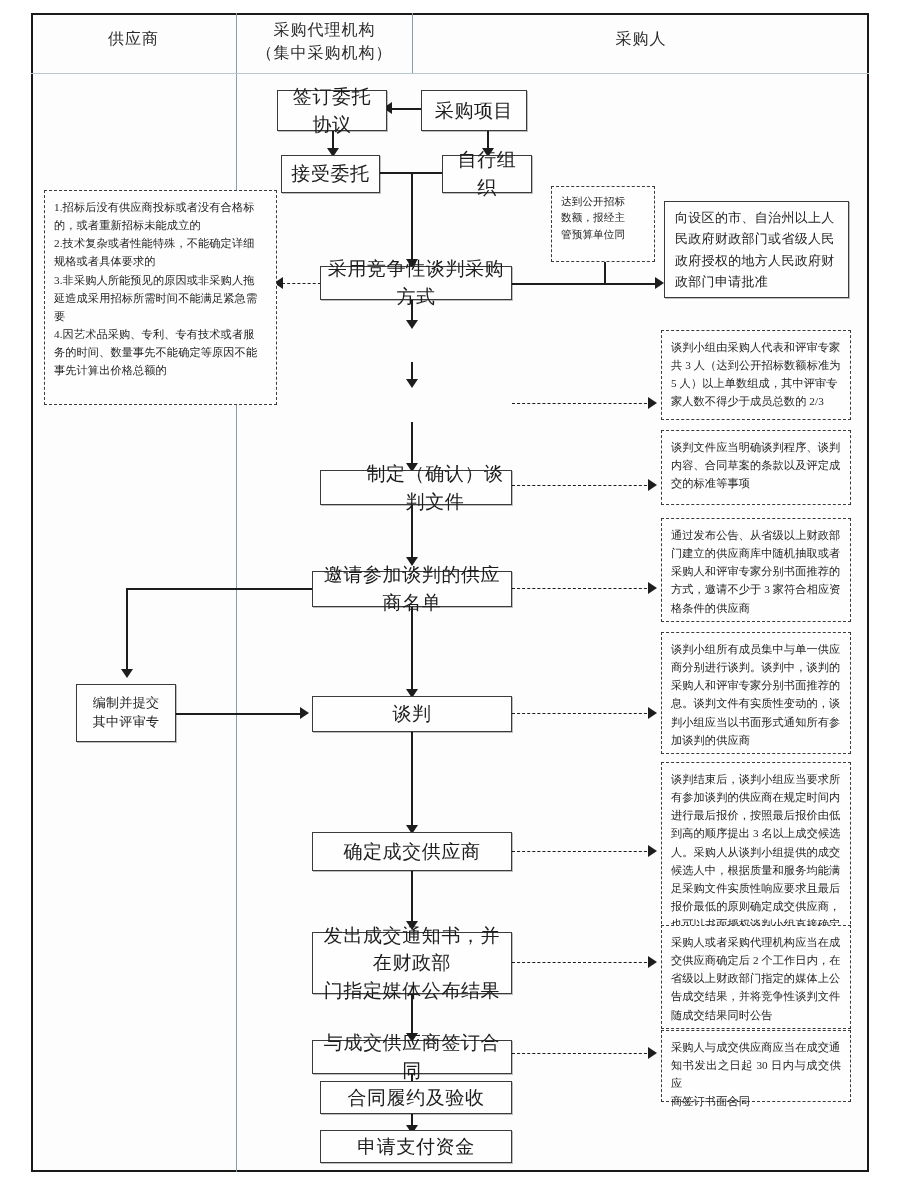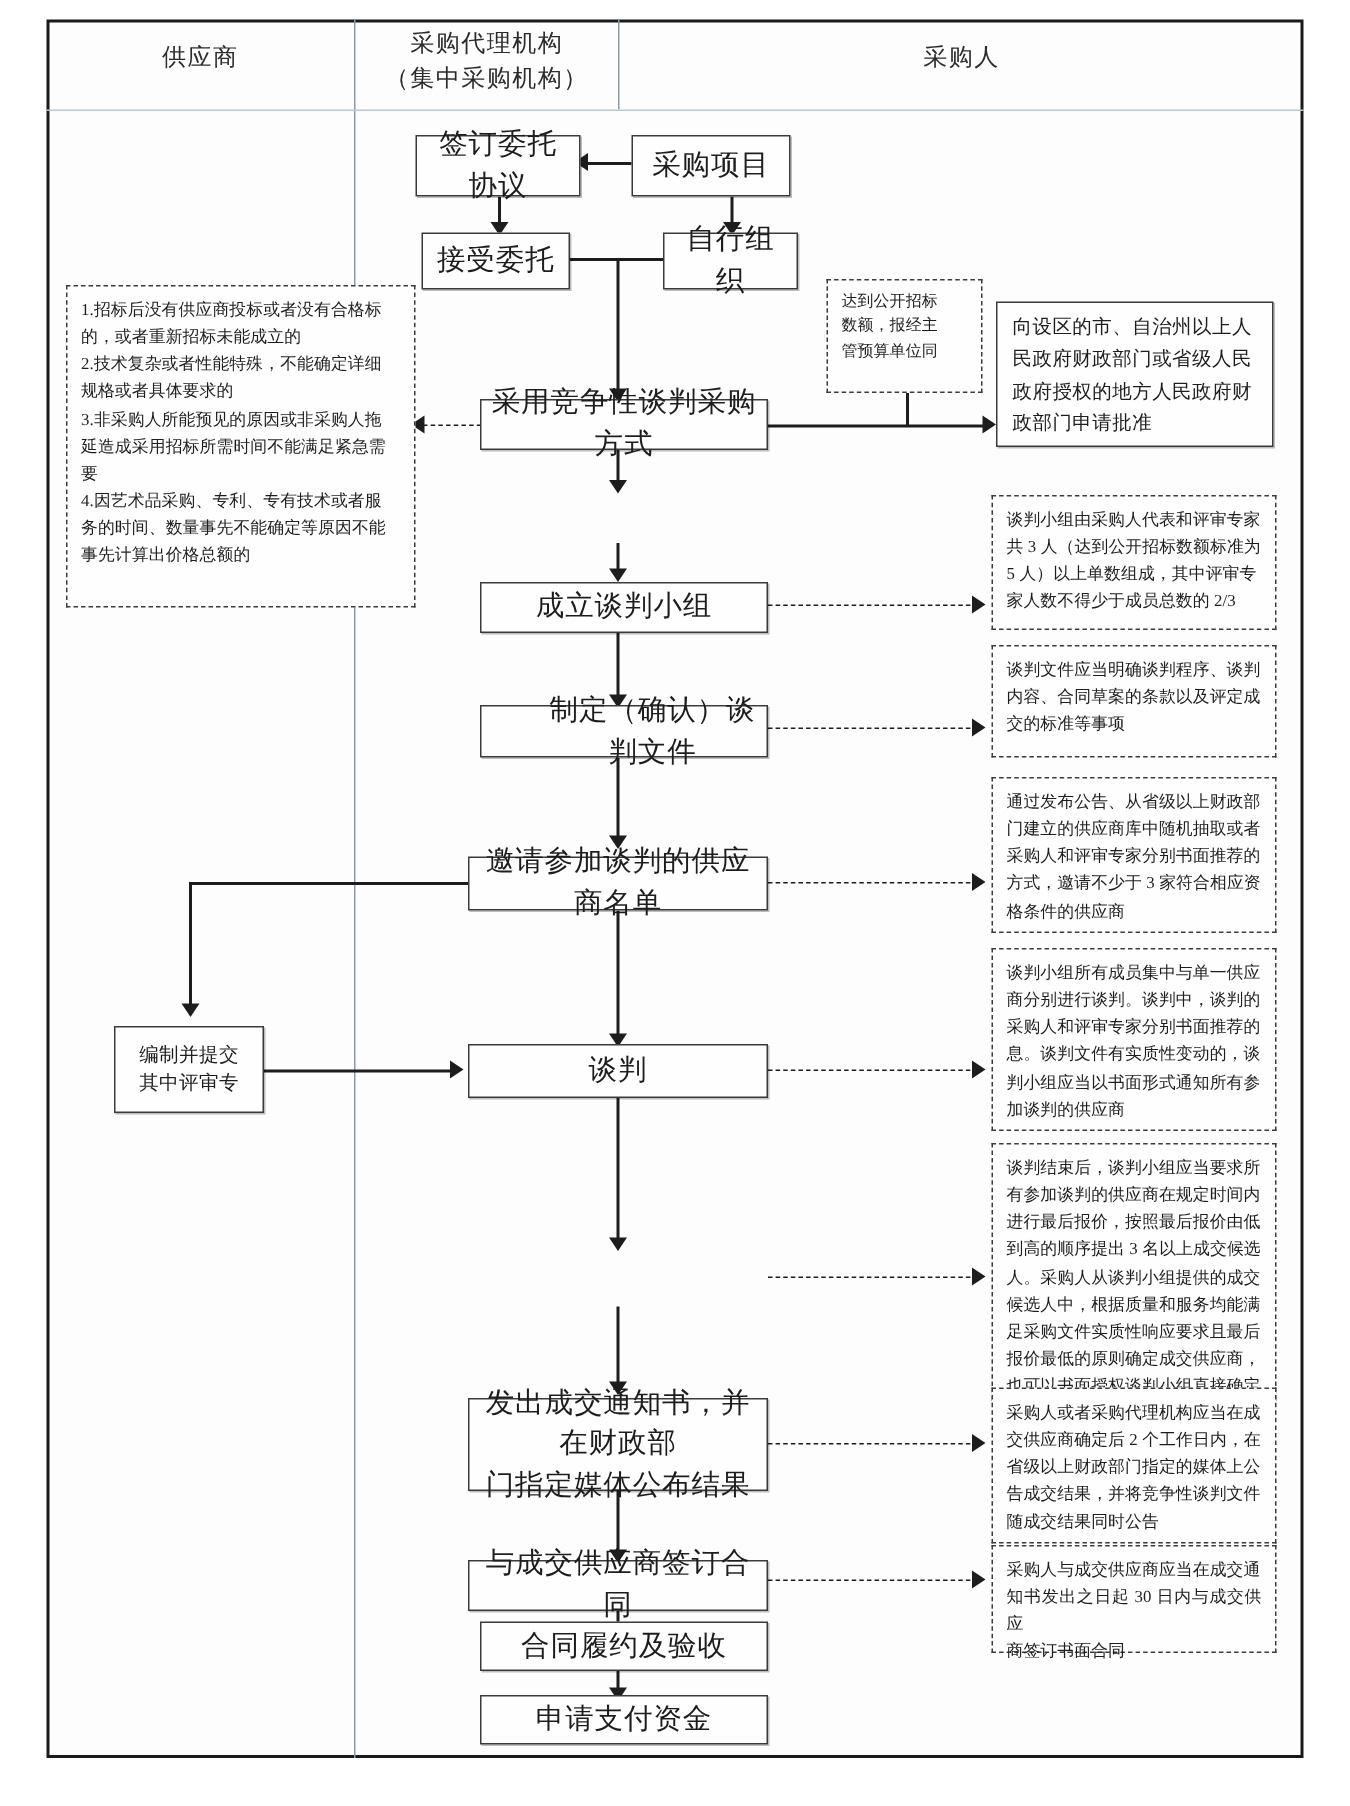--- a/index.html
+++ b/index.html
@@ -221,33 +221,33 @@
 
   <div class="node" style="left:281px; top:155px; width:99px; height:38px;">接受委托</div>
 
   <div class="node" style="left:442px; top:155px; width:90px; height:38px;">自行组织</div>
 
   <div class="node" style="left:320px; top:266px; width:192px; height:34px;">采用竞争性谈判采购方式</div>
 
   <div class="node small" style="left:664px; top:201px; width:185px; height:97px; text-align:left; justify-content:flex-start; padding:8px 10px; line-height:1.62;">向设区的市、自治州以上人民政府财政部门或省级人民政府授权的地方人民政府财政部门申请批准</div>
 
 
-  <div class="node" style="left:320px; top:388px; width:192px; height:34px;">成立谈判小组</div>
 
   <div class="node" style="left:320px; top:470px; width:192px; height:35px;padding-left:44px;">制定（确认）谈判文件</div>
 
   <div class="node" style="left:312px; top:571px; width:200px; height:36px;">邀请参加谈判的供应商名单</div>
 
   <div class="node small" style="left:76px; top:684px; width:100px; height:58px; flex-direction:column;">
     <div>编制并提交</div>
     <div>其中评审专</div>
   </div>
 
   <div class="node" style="left:312px; top:696px; width:200px; height:36px;">谈判</div>
 
+  <div class="node" style="left:312px; top:832px; width:200px; height:39px;">确定成交供应商</div>
 
   <div class="node" style="left:312px; top:932px; width:200px; height:62px; flex-direction:column;">
     <div>发出成交通知书，并在财政部</div>
     <div>门指定媒体公布结果</div>
   </div>
 
   <div class="node" style="left:312px; top:1040px; width:200px; height:34px;">与成交供应商签订合同</div>
 
   <div class="node" style="left:320px; top:1081px; width:192px; height:33px;">合同履约及验收</div>
 

